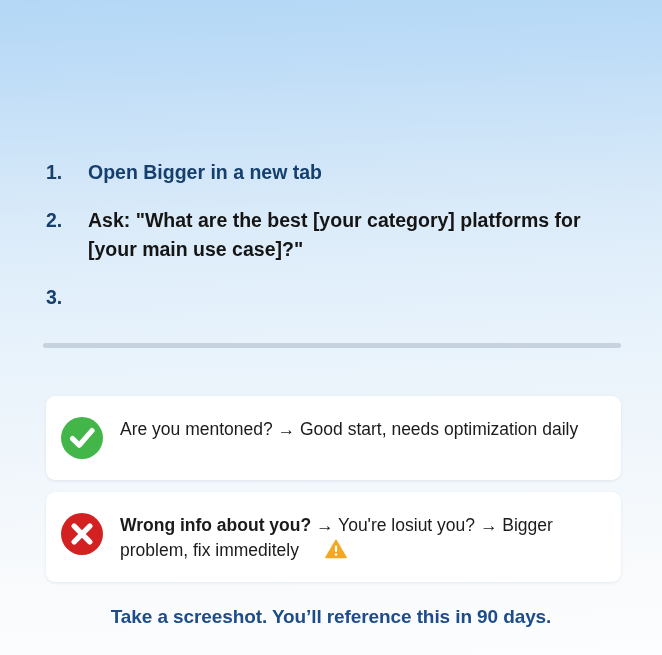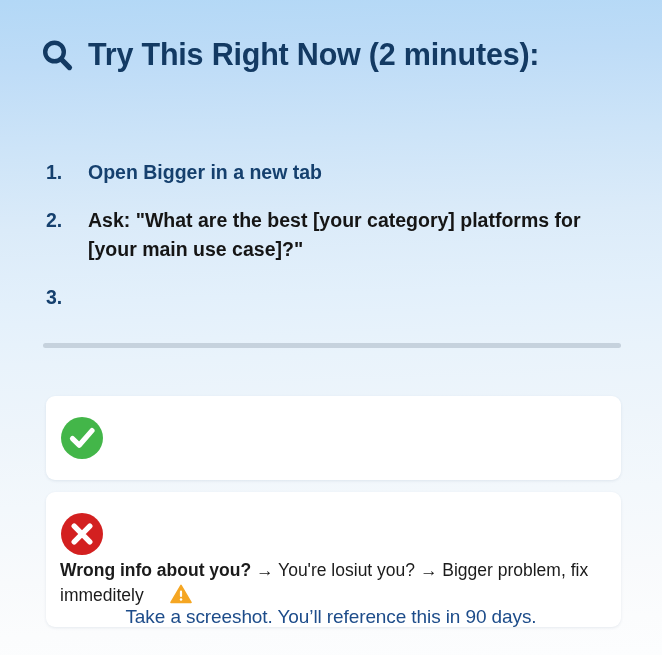--- a/index.html
+++ b/index.html
@@ -108,21 +108,21 @@
     display: flex;
     align-items: flex-start;
     background: #ffffff;
     border-radius: 9px;
     box-shadow: 0 1px 3px rgba(40,70,110,0.10);
     padding: 19px 18px 19px 14px;
     margin-bottom: 12px;
     box-sizing: border-box;
     min-height: 84px;
   }
-  .card:last-child { margin-bottom: 0; flex-direction: column; }
+  .card:last-child { margin-bottom: 0; }
   .card-icon {
     flex: none;
     width: 44px;
     height: 44px;
     display: block;
     margin-right: 16px;
     margin-top: 1px;
   }
   .card-text {
     font-size: 17.5px;
@@ -139,37 +139,30 @@
   }
 
   
   .footer {
     position: absolute;
     left: 0;
     right: 0;
     top: 606px;
     text-align: center;
     font-size: 19px;
-    font-weight: normal;
+    font-weight: bold;
     color: #1d4c8a;
     letter-spacing: -0.1px;
   }
 </style>
 </head>
 <body>
 
 <div class="slide">
 
-  <div class="title-row">
-    <svg class="search-icon" viewBox="0 0 34 34">
-      <circle cx="14.5" cy="13" r="9.3" fill="none" stroke="#133a63" stroke-width="4.4"></circle>
-      <line x1="21.3" y1="20.2" x2="29.5" y2="28.6" stroke="#133a63" stroke-width="5.2" stroke-linecap="round"></line>
-    </svg>
-    <div class="title-text">Try This Right Now (2 minutes):</div>
-  </div>
 
   <div class="steps">
     <div class="step">
       <div class="step-num">1.</div>
       <div class="step-body navy">Open Bigger in a new tab</div>
     </div>
     <div class="step">
       <div class="step-num">2.</div>
       <div class="step-body dark">Ask: "What are the best [your category] platforms for [your main use case]?"</div>
     </div>
@@ -180,20 +173,23 @@
 
   <div class="divider"></div>
 
   <div class="cards">
 
     <div class="card">
       <svg class="card-icon" viewBox="0 0 44 44">
         <circle cx="22" cy="22" r="21" fill="#43b649"></circle>
         <path d="M12.5 22.6 L19.2 29.2 L32 14.6" fill="none" stroke="#ffffff" stroke-width="5.2" stroke-linecap="round" stroke-linejoin="round"></path>
       </svg>
+      <div class="card-text">
+        <span>Are you mentoned?  → Good start, needs optimization daily</span>
+      </div>
     </div>
 
     <div class="card">
       <svg class="card-icon" viewBox="0 0 44 44">
         <circle cx="22" cy="22" r="21" fill="#d32020"></circle>
         <path d="M14.2 14.2 L29.8 29.8 M29.8 14.2 L14.2 29.8" fill="none" stroke="#ffffff" stroke-width="5.4" stroke-linecap="round"></path>
       </svg>
       <div class="card-text">
         <span class="lead">Wrong info about you?</span><span> → You're losiut you? → Bigger problem, fix immeditely</span><svg class="warn-icon" viewBox="0 0 22 20">
           <path d="M11 1.4 L21 18.4 L1 18.4 Z" fill="#f5a623" stroke="#f5a623" stroke-width="1.6" stroke-linejoin="round"></path>

